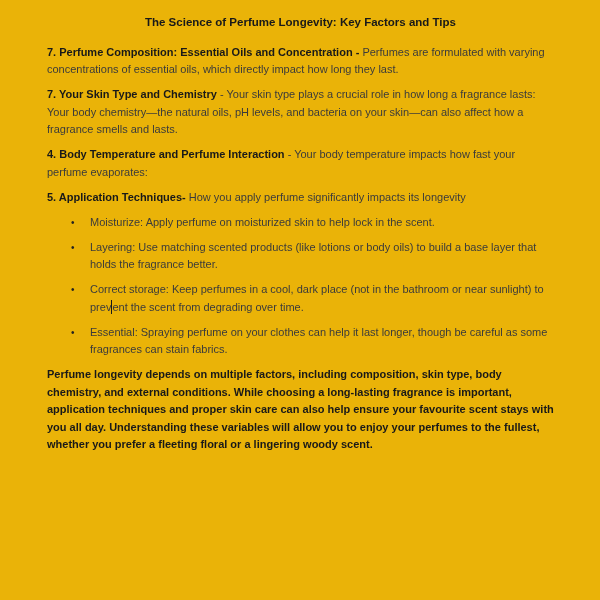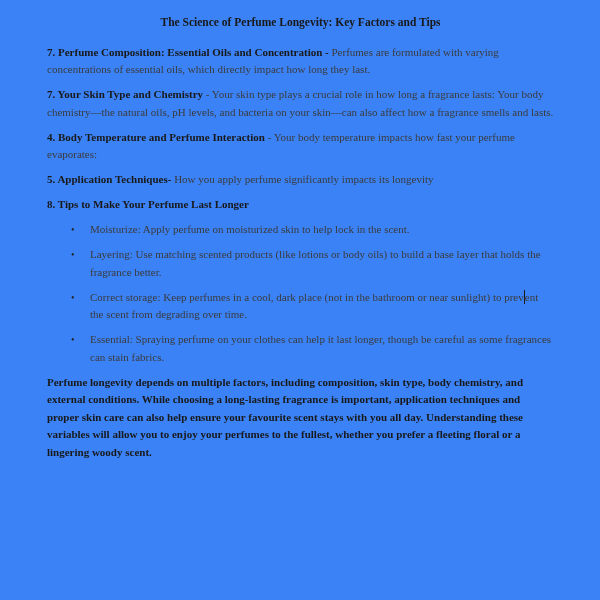--- a/index.html
+++ b/index.html
@@ -6,22 +6,22 @@
     margin: 0;
     padding: 0;
     background: #ffffff;
   }
   .page {
     position: relative;
     width: 600px;
     height: 600px;
     box-sizing: border-box;
     padding: 14px 46px 0 47px;
-    background: #3b82f6;
-    font-family: Liberation Serif, serif;
+    background: #eab308;
+    font-family: Liberation Sans, sans-serif;
     font-size: 11px;
     line-height: 17.5px;
     color: #3b3b3b;
     overflow: hidden;
   }
   .title {
     margin: 0 0 12px 0;
     text-align: center;
     font-size: 11.5px;
     font-weight: 700;
@@ -77,21 +77,20 @@
   <p class="para"><span class="factor-label">7. Perfume Composition: Essential Oils and Concentration - </span><span>Perfumes are formulated with varying concentrations of essential oils, which directly impact how long they last.</span></p>
 
 
   <p class="para"><span class="factor-label">7. Your Skin Type and Chemistry</span><span> - Your skin type plays a crucial role in how long a fragrance lasts: Your body chemistry—the natural oils, pH levels, and bacteria on your skin—can also affect how a fragrance smells and lasts.</span></p>
 
   <p class="para"><span class="factor-label">4. Body Temperature and Perfume Interaction</span><span> - Your body temperature impacts how fast your perfume evaporates:</span></p>
 
   <p class="para"><span class="factor-label">5. Application Techniques-</span><span> How you apply perfume significantly impacts its longevity</span></p>
 
 
-  <p class="para bold-para">8. Tips to Make Your Perfume Last Longer</p>
 
   <div class="tips-list">
 
     <div class="tip-row">
       <span class="bullet">•</span>
       <span class="tip-text">Moisturize: Apply perfume on moisturized skin to help lock in the scent.</span>
     </div>
 
     <div class="tip-row">
       <span class="bullet">•</span>

